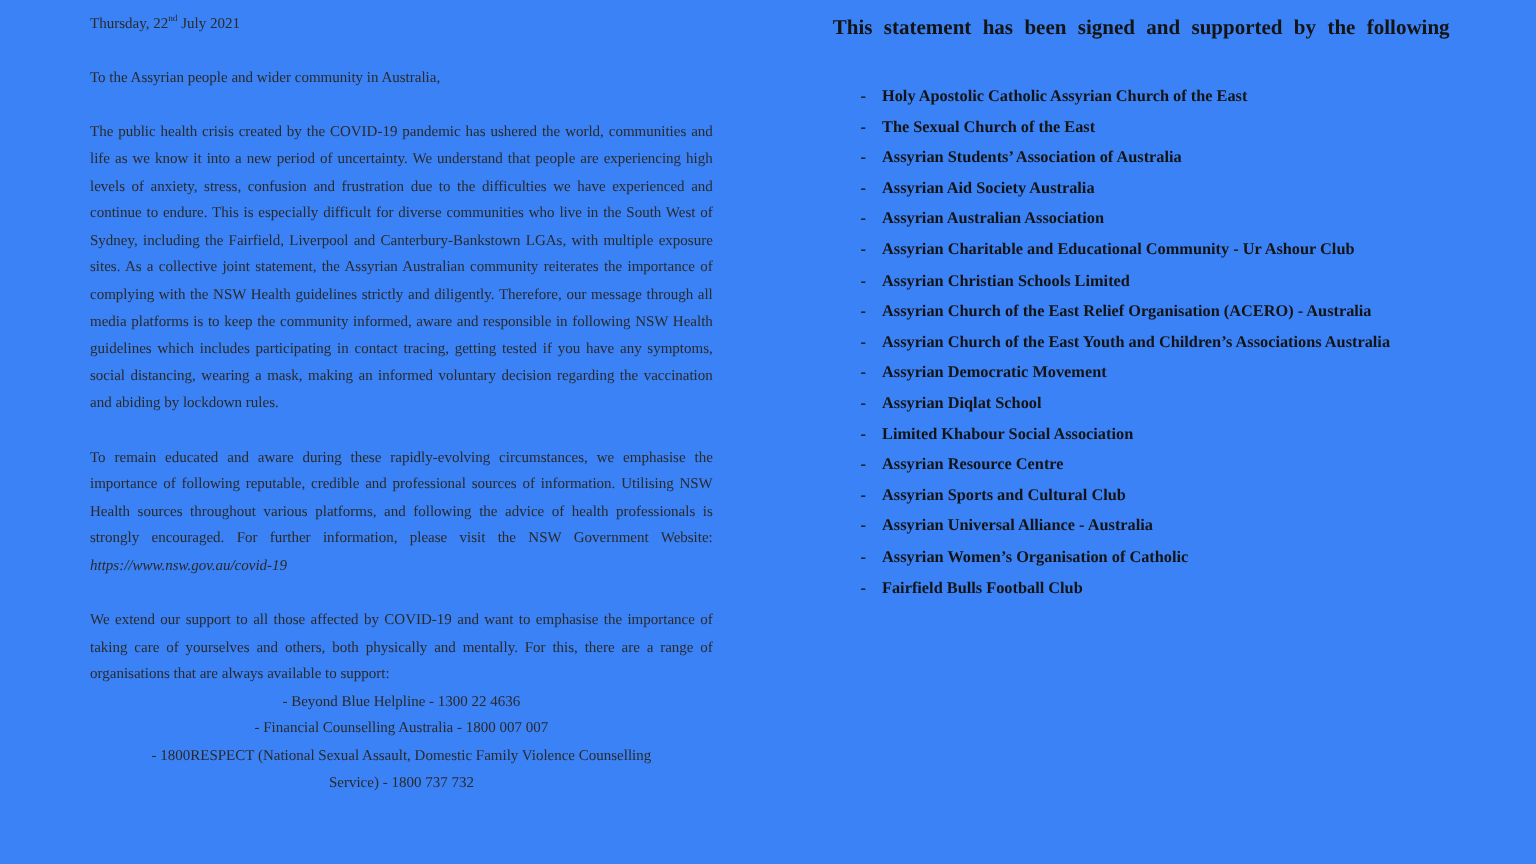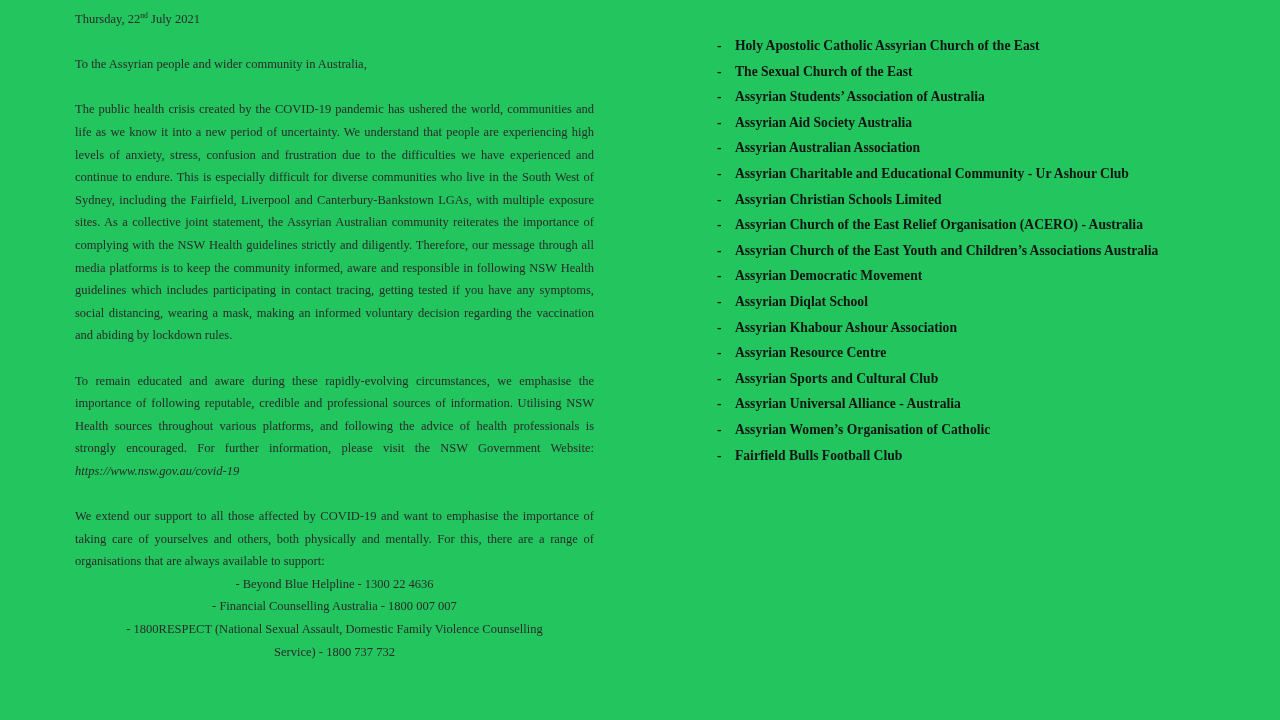--- a/index.html
+++ b/index.html
@@ -6,21 +6,21 @@
   html, body { margin: 0; padding: 0; }
   body {
     width: 1280px; height: 720px;
     background: #ffffff;
     font-family: "Liberation Serif", serif;
     overflow: hidden;
   }
   .screen {
     position: relative;
     width: 1280px; height: 720px;
-    background: #22c55e;
+    background: #3b82f6;
   }
 
   
   .col-left {
     position: absolute;
     left: 75px; top: 8px;
     width: 519px;
     color: #2a2a2a;
     font-size: 12.5px;
     line-height: 22.6px;
@@ -91,20 +91,21 @@
         <div class="helpline-line">- 1800RESPECT (National Sexual Assault, Domestic Family Violence Counselling</div>
 
         <div class="helpline-line">Service) - 1800 737 732</div>
       </div>
 
   </div>
 
   <div class="col-right">
 
     <div class="sign-heading">
+      <div class="h-line1">This statement has been signed and supported by the following</div>
     </div>
 
     <div class="org-list">
 
         <div class="org-item">
           <span class="org-bullet">-</span>
           <span class="org-text">Holy Apostolic Catholic Assyrian Church of the East</span>
         </div>
 
         <div class="org-item">
@@ -152,21 +153,21 @@
           <span class="org-text">Assyrian Democratic Movement</span>
         </div>
 
         <div class="org-item">
           <span class="org-bullet">-</span>
           <span class="org-text">Assyrian Diqlat School</span>
         </div>
 
         <div class="org-item">
           <span class="org-bullet">-</span>
-          <span class="org-text">Assyrian Khabour Ashour Association</span>
+          <span class="org-text">Limited Khabour Social Association</span>
         </div>
 
         <div class="org-item">
           <span class="org-bullet">-</span>
           <span class="org-text">Assyrian Resource Centre</span>
         </div>
 
         <div class="org-item">
           <span class="org-bullet">-</span>
           <span class="org-text">Assyrian Sports and Cultural Club</span>

